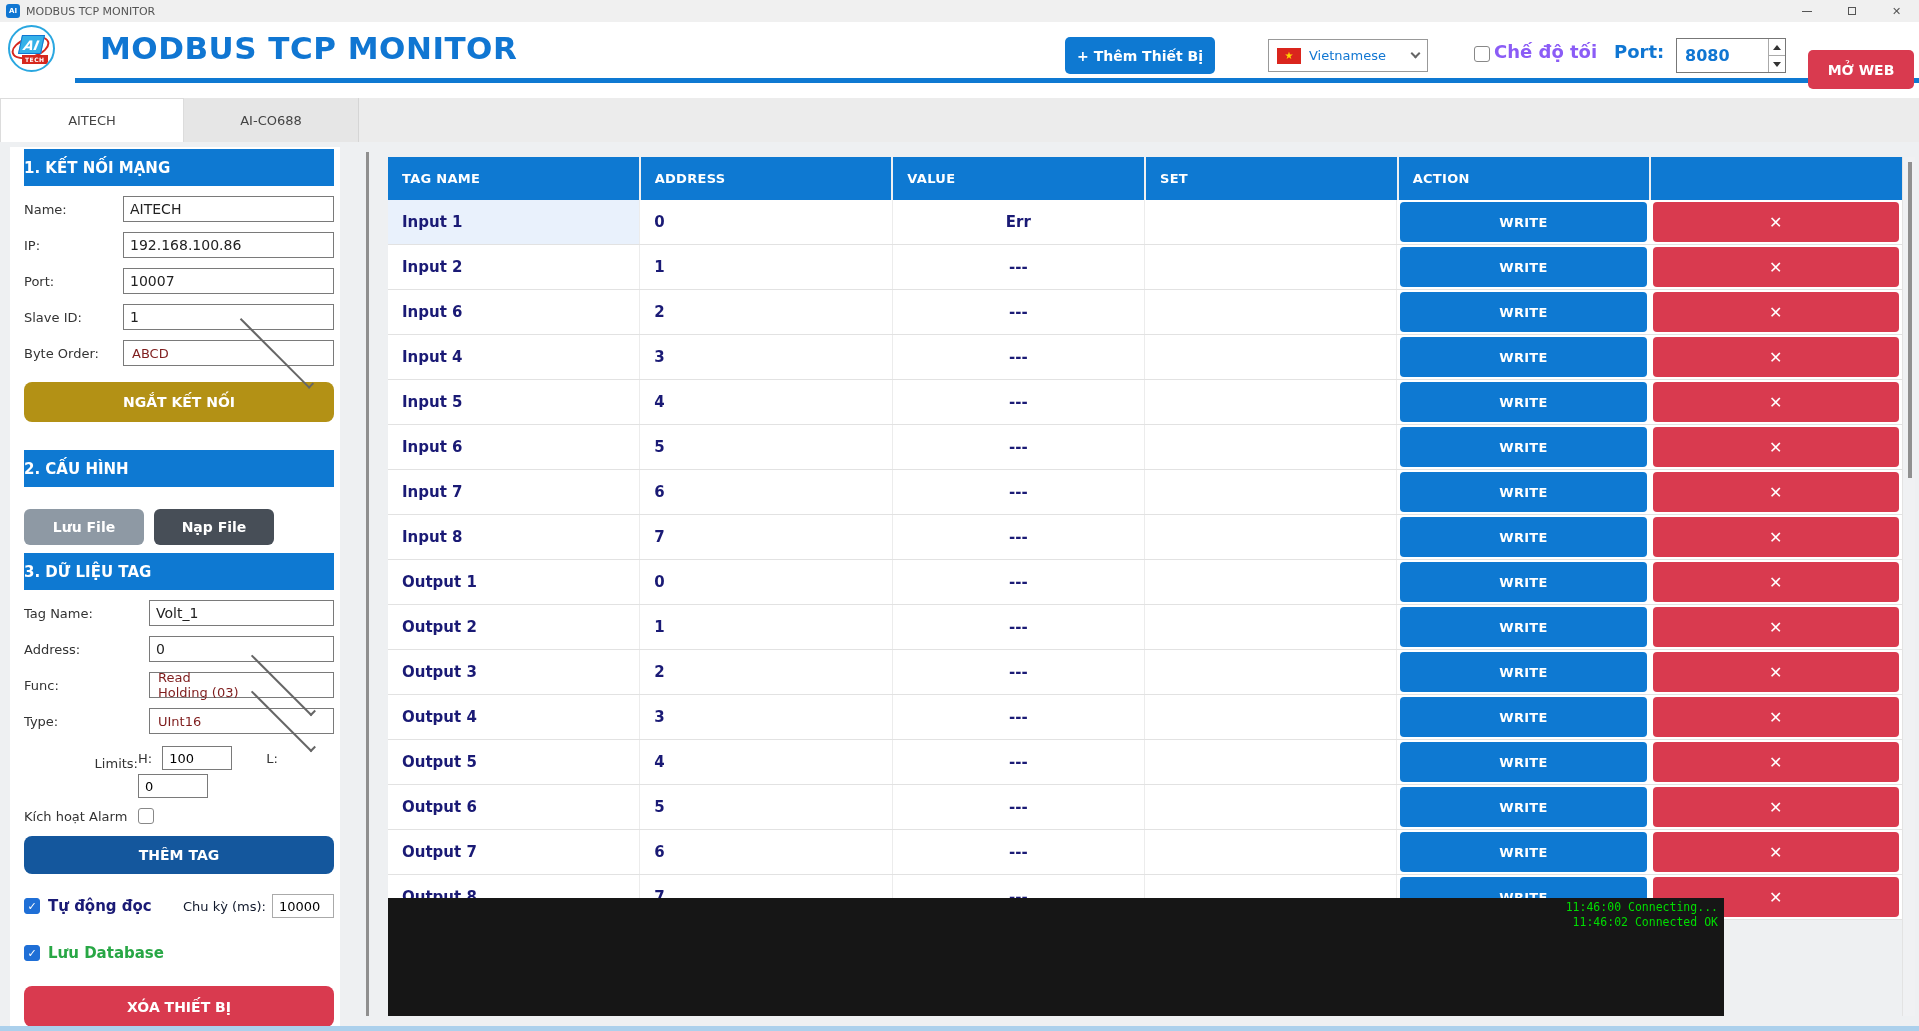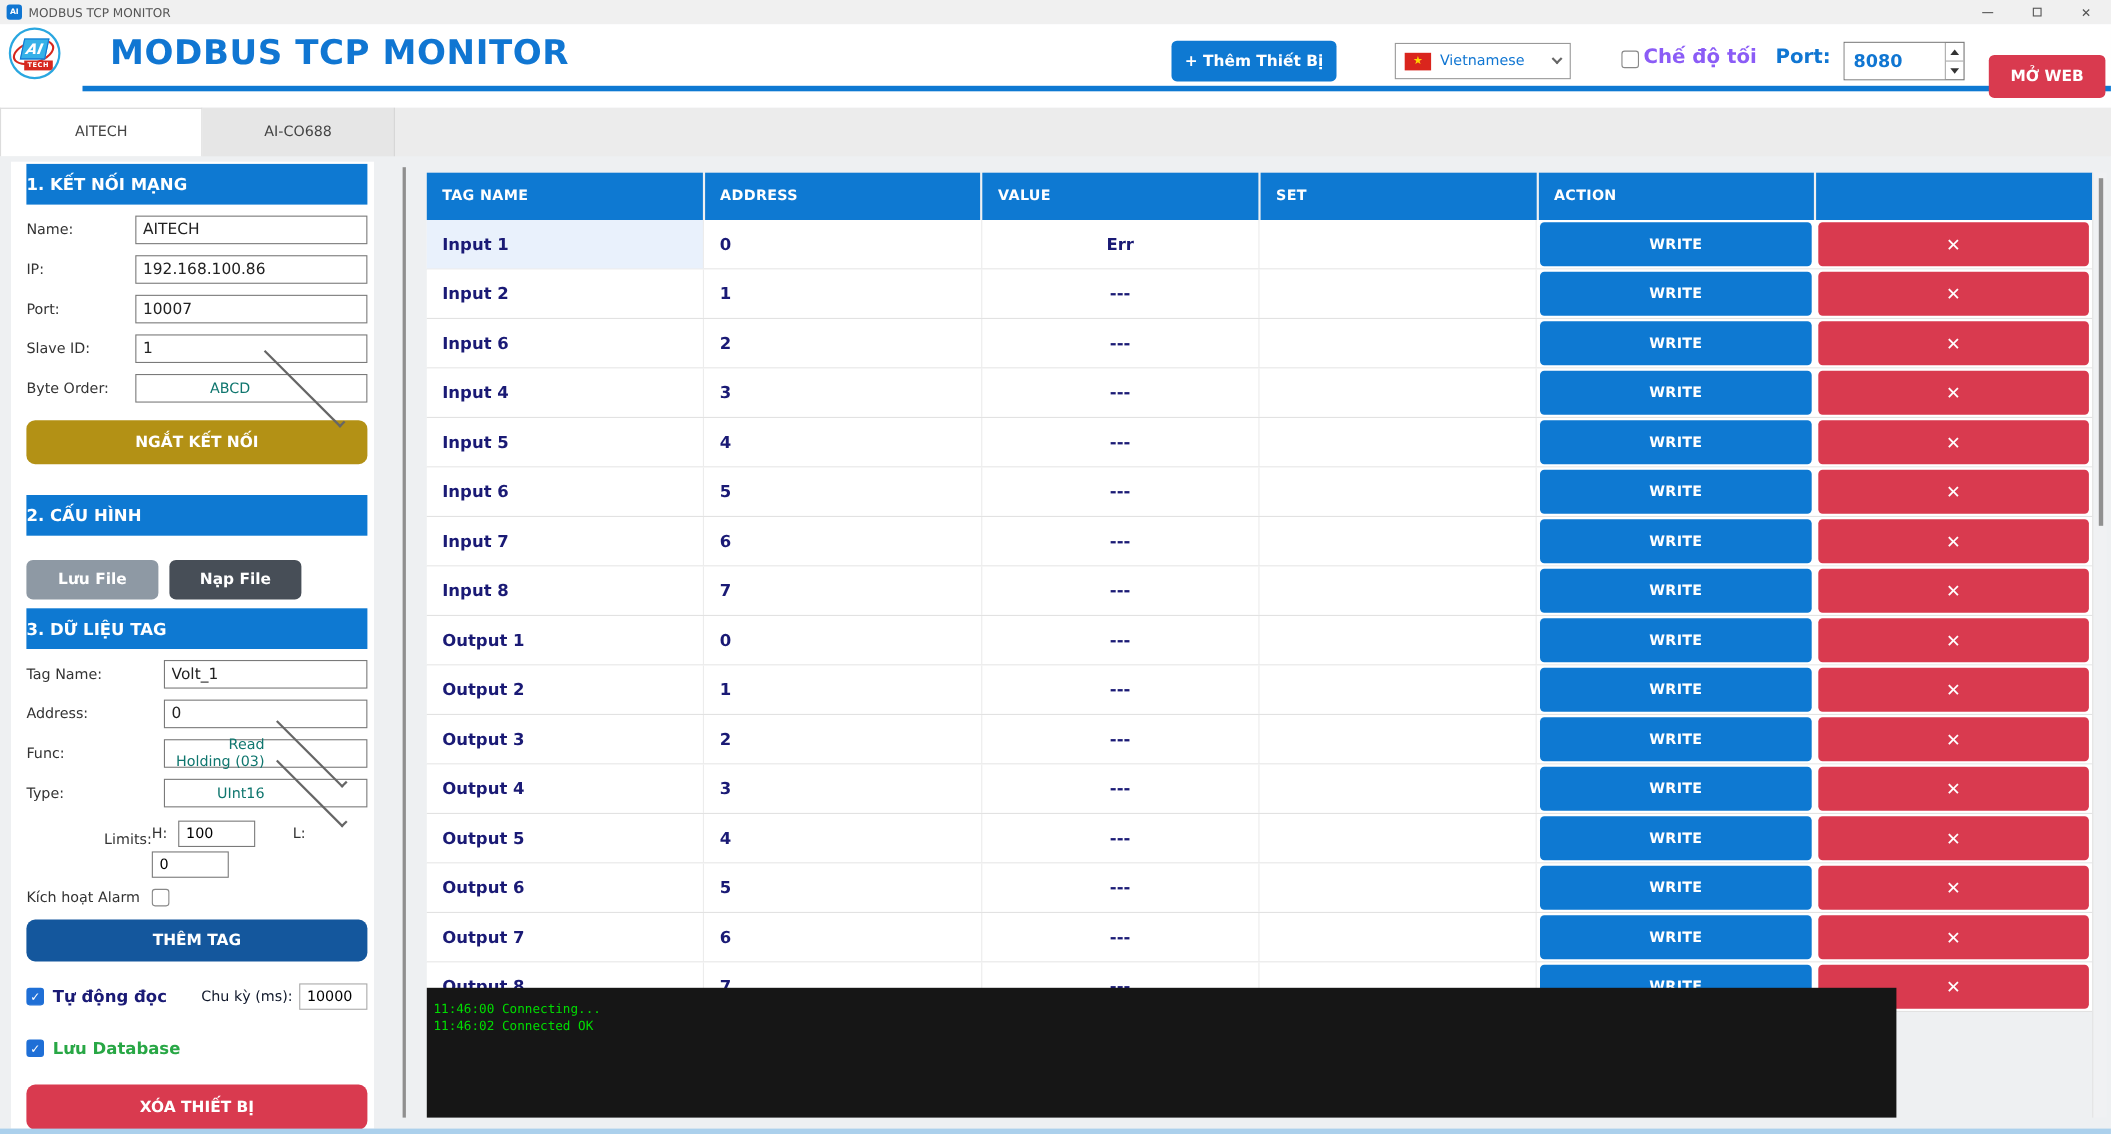--- a/index.html
+++ b/index.html
@@ -74,21 +74,21 @@
   
   .sidebar { position:absolute; left:10px; top:147px; width:330px; height:879px; background:#fff;
              padding:2px 6px 0 14px; }
   .section-bar { height:37px; background:#0e79d2; color:#fff; font-weight:bold; font-size:15px;
                  display:flex; align-items:center; padding-left:0; }
   .frow { display:flex; align-items:center; margin-top:10px;gap:11px; }
   .frow label { width:88px; font-size:13px; color:#333; flex-shrink:0; }
   .frow input { flex:1; height:26px; border:1px solid #7a7a7a; padding:0 6px; font-size:14px; color:#222;
                 font-family:inherit; min-width:0; }
   .sel { flex:1; height:26px; border:1px solid #7a7a7a; background:#fff; display:flex; align-items:center;
-         padding:0 8px; font-size:13px; color:#0f766e; cursor:pointer;text-align:right; }
+         padding:0 8px; font-size:13px; color:#7f1d1d; cursor:pointer; }
   .sel span { flex:1; }
   .btn-block { display:block; width:100%; border:none; border-radius:8px; color:#fff; font-weight:bold;
                font-size:14px; cursor:pointer; font-family:inherit; }
   .disconnect-btn { margin-top:16px; height:40px; background:#b39115; }
   .bar2 { margin-top:28px; }
   .filebtn-row { display:flex; gap:10px; margin-top:22px; }
   .file-btn { width:120px; height:36px; border:none; border-radius:6px; color:#fff; font-weight:bold;
               font-size:14px; cursor:pointer; font-family:inherit; }
   .save-file { background:#8e99a4; }
   .load-file { background:#474e57; }
@@ -133,22 +133,22 @@
   .td.val { justify-content:center; padding-left:0; }
   .td.selected { background:#e9f1fc; }
   .btncell { padding:2px 3px; border-right:none; }
   .write { width:100%; height:100%; background:#0e79d2; color:#fff; border:none; border-radius:4px;
            font-weight:bold; font-size:13px; letter-spacing:.3px; cursor:pointer; font-family:inherit; }
   .del { width:100%; height:100%; background:#d93a4f; color:#fff; border:none; border-radius:4px;
          font-weight:bold; font-size:16px; cursor:pointer; font-family:inherit; }
 
   
   .console { position:absolute; left:388px; top:898px; width:1336px; height:118px; background:#161616;
-             z-index:5; padding:12px 6px; font-family:"DejaVu Sans Mono","Liberation Mono",monospace;
-             font-size:11.5px; color:#00dd00; overflow:hidden; }
+             z-index:5; padding:2px 6px; font-family:"DejaVu Sans Mono","Liberation Mono",monospace;
+             font-size:11.5px; color:#00dd00; overflow:hidden;text-align:right; }
   .console-line { line-height:15px; white-space:pre; }
 
   
   .vscroll { position:absolute; left:1902px; top:157px; width:13px; height:859px; background:#f0f1f3;
              border-left:1px solid #e3e3e3; }
   .vthumb { position:absolute; left:5px; top:5px; width:4px; height:316px; background:#909090; cursor:pointer; }
 
   .bottom-strip { position:absolute; left:0; top:1026px; width:1919px; height:5px; background:#abd0ec; }
 </style>
 </head>

